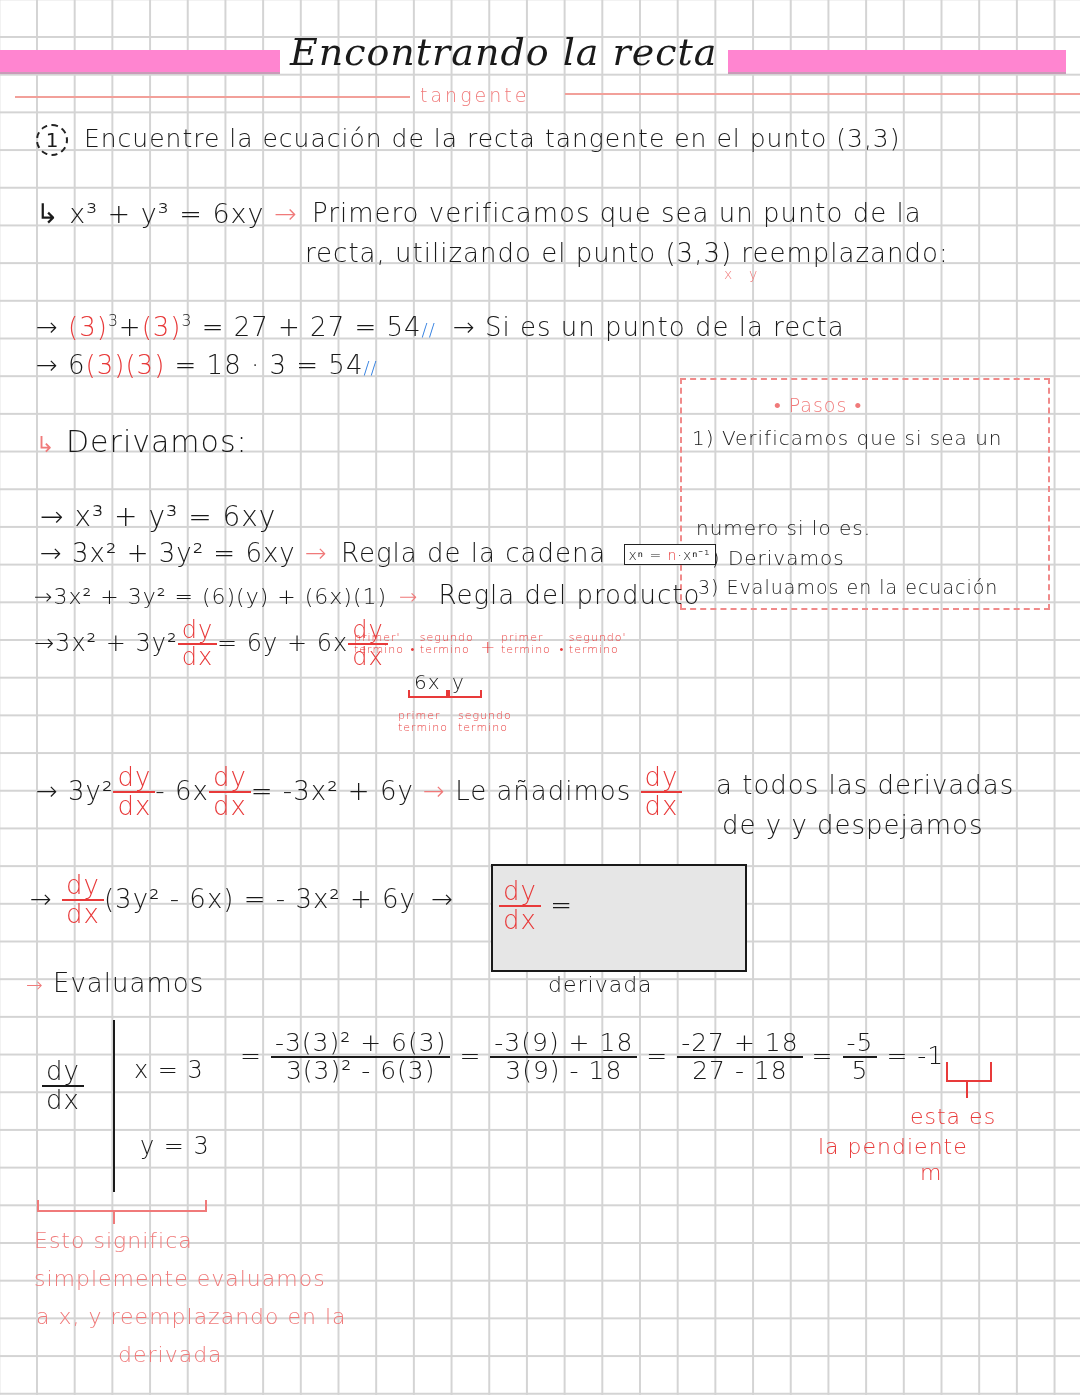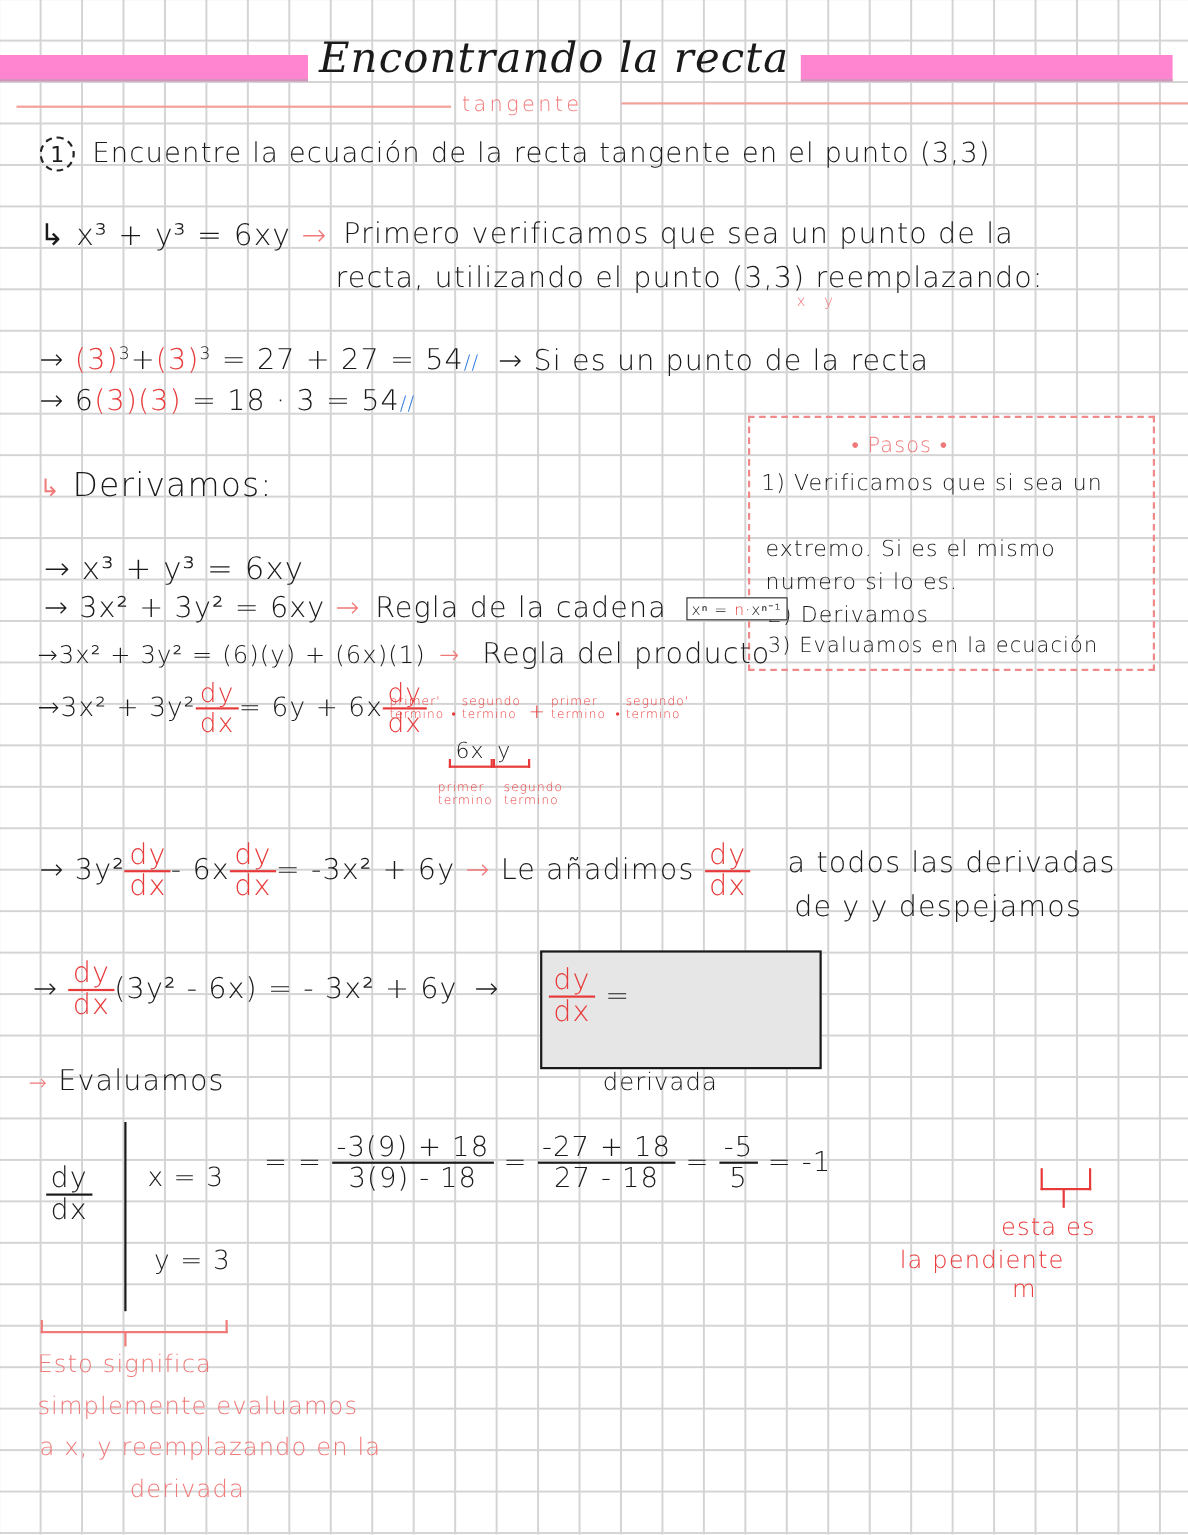--- a/index.html
+++ b/index.html
@@ -65,21 +65,20 @@
 </div>
 <div class="abs hw" style="left:36px; top:350px; font-size:26px;">
   <span>→</span>
   <span>6</span><span class="red">(3)</span><span class="red">(3)</span>
   <span>= 18 · 3 = 54</span><span class="blue" style="font-size:18px;">//</span>
 </div>
 
 <div class="pasos-box" style="left:680px; top:378px; width:366px; height:228px;">
   <div class="abs hw pink" style="left:92px; top:14px; font-size:19px;">• Pasos •</div>
   <div class="abs hw" style="left:10px; top:46px; font-size:20px;">1) Verificamos que si sea un</div>
-  <div class="abs hw" style="left:14px; top:106px; font-size:20px;">extremo. Si es el mismo</div>
   <div class="abs hw" style="left:14px; top:136px; font-size:20px;">numero si lo es.</div>
   <div class="abs hw" style="left:16px; top:166px; font-size:20px;">2) Derivamos</div>
   <div class="abs hw" style="left:16px; top:196px; font-size:19px;">3) Evaluamos en la ecuación</div>
 </div>
 
 <div class="abs hw" style="left:36px; top:424px; font-size:30px;">
   <span class="pink" style="font-size:22px;">↳</span>
   <span>Derivamos:</span>
 </div>
 
@@ -172,20 +171,24 @@
       <span class="num">dy</span>
       <span class="den">dx</span>
     </span>
 </div>
 <div class="vline" style="left:113px; top:1020px; height:172px;"></div>
 <div class="abs hw" style="left:134px; top:1056px; font-size:24px;">x = 3</div>
 <div class="abs hw" style="left:140px; top:1132px; font-size:24px;">y = 3</div>
 
 <div class="abs hw" style="left:240px; top:1030px; font-size:25px;">
   <span>=</span>
+  <span class="frac">
+      <span class="num">-3(3)² + 6(3)</span>
+      <span class="den">3(3)² - 6(3)</span>
+    </span>
   <span>=</span>
   <span class="frac">
       <span class="num">-3(9) + 18</span>
       <span class="den">3(9) - 18</span>
     </span>
   <span>=</span>
   <span class="frac">
       <span class="num">-27 + 18</span>
       <span class="den">27 - 18</span>
     </span>

